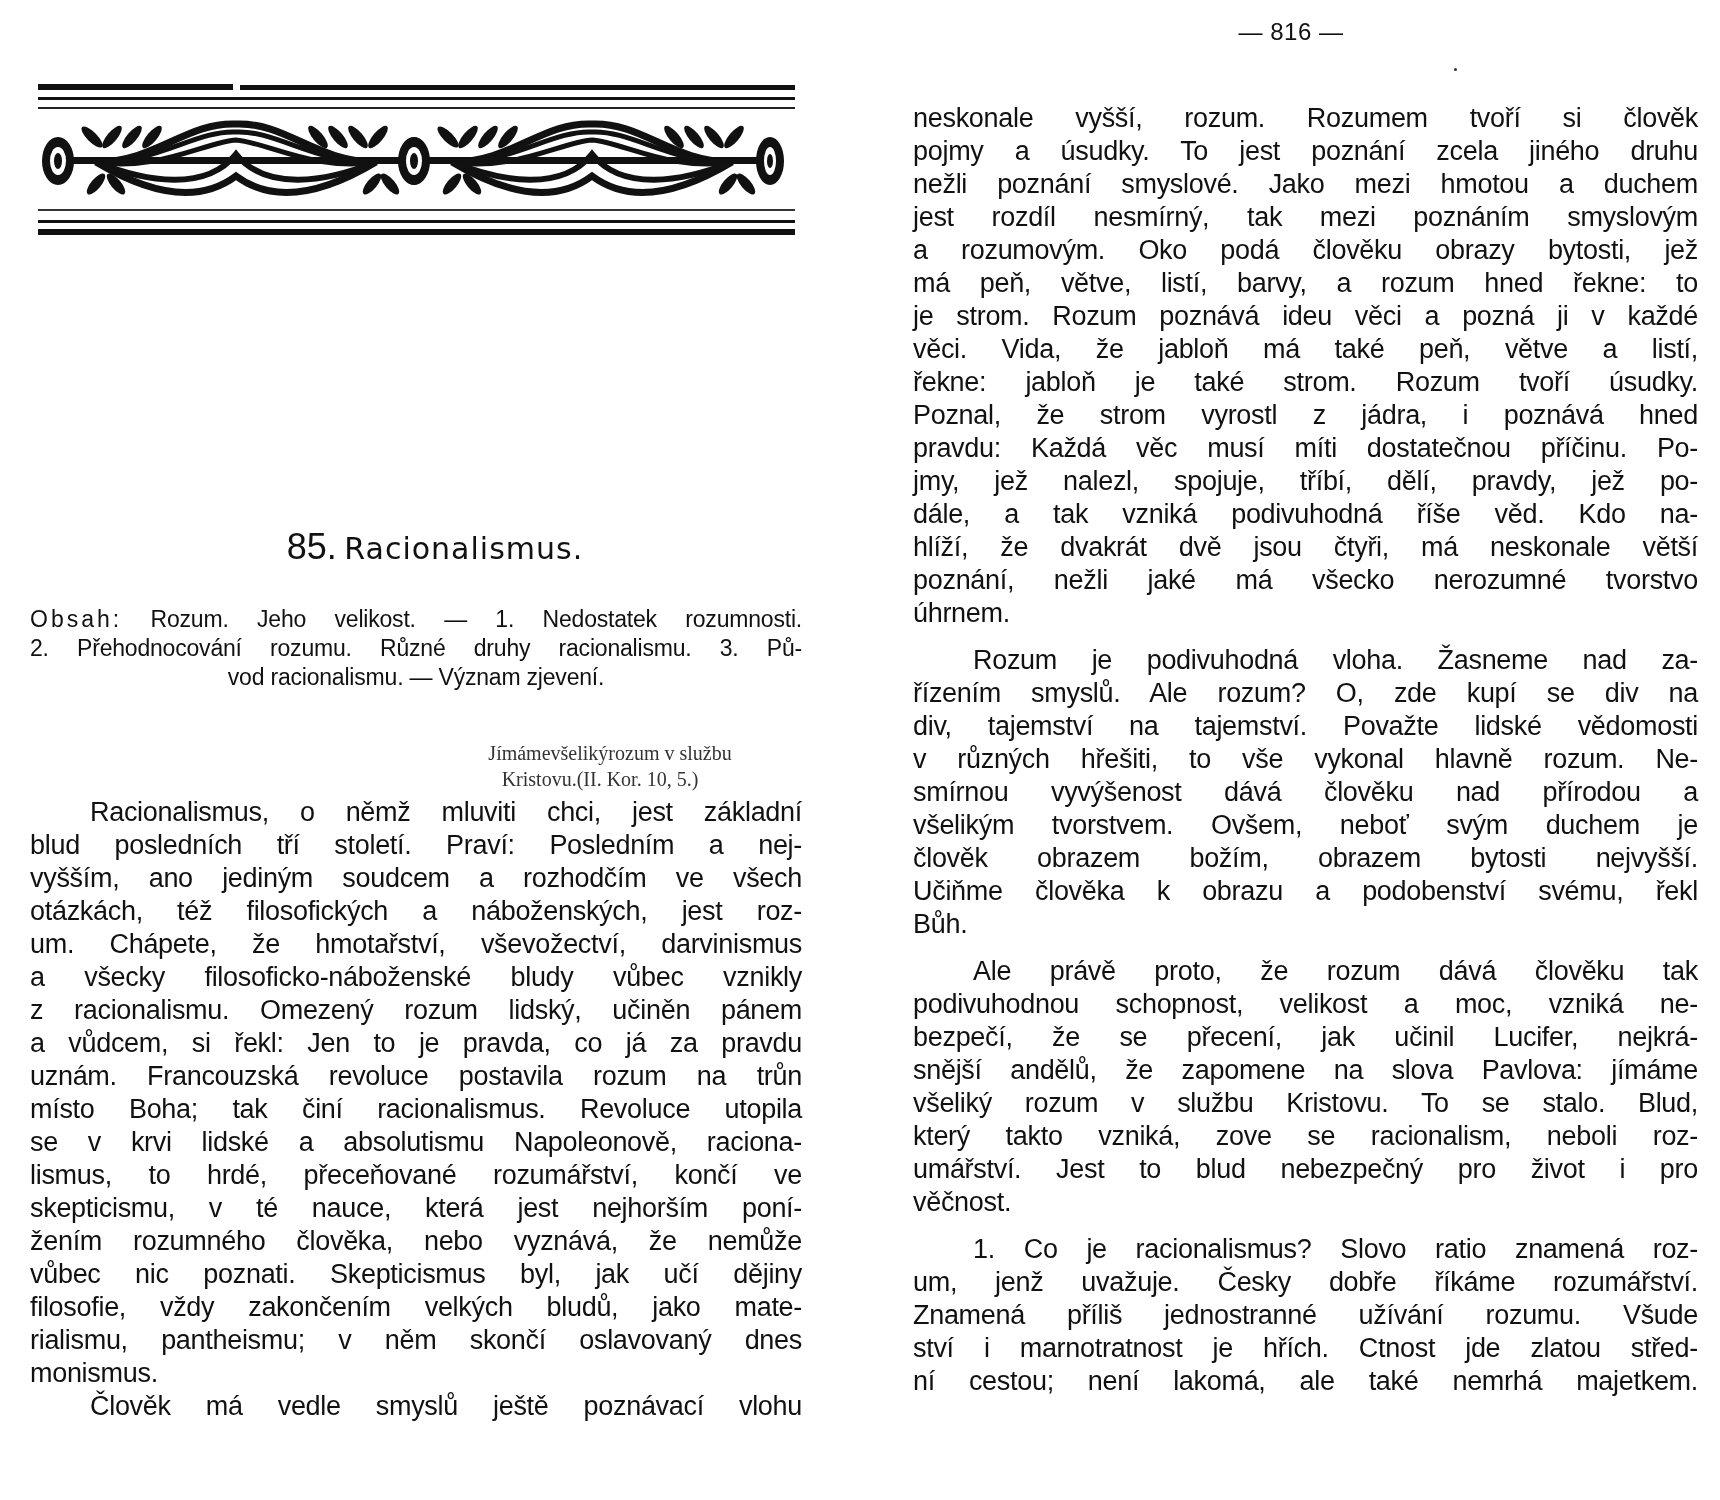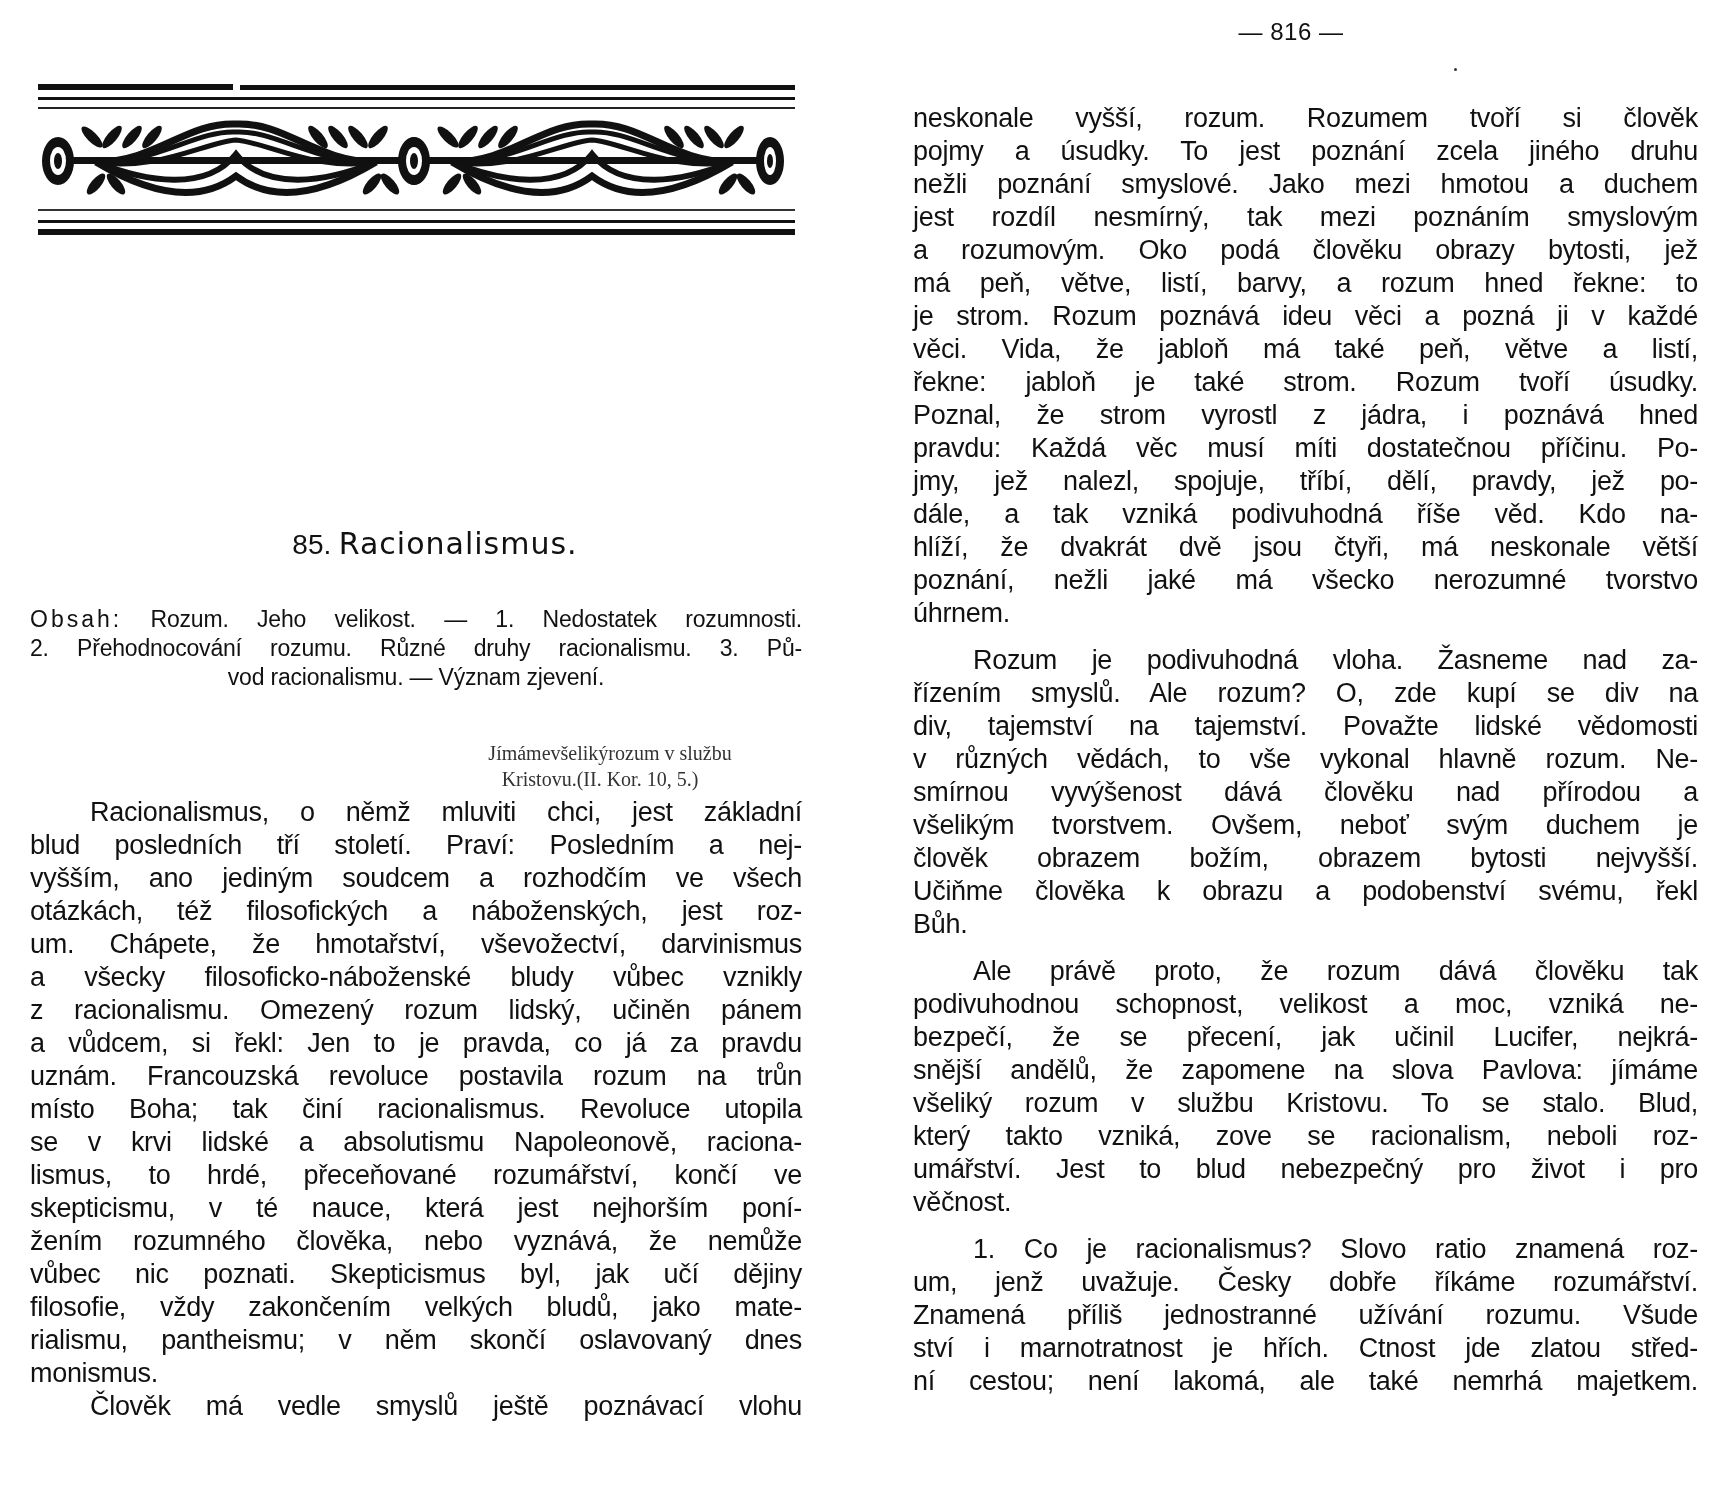--- a/index.html
+++ b/index.html
@@ -15,21 +15,21 @@
   }
   .stray-dot { position: absolute; left: 1454px; top: 68px; width: 3px; height: 3px; background: #333; border-radius: 50%; }
 
   
   .ornament { position: absolute; left: 36px; top: 82px; width: 762px; height: 156px; }
   .ornament svg { width: 100%; height: 100%; display: block; }
   .chapter-title {
     position: absolute; left: 30px; top: 526px; width: 772px; text-align: center;
     font-size: 30px; white-space: nowrap;
   }
-  .chapter-title .num { font-family: "Liberation Sans", sans-serif; font-size: 28px; margin-left: 38px; }
+  .chapter-title .num { font-family: "Liberation Sans", sans-serif; font-size: 36px; margin-left: 38px; }
   .chapter-title .name { font-family: "DejaVu Sans", sans-serif; letter-spacing: 1px; font-size: 30px; }
 
   .summary {
     position: absolute; left: 30px; top: 605px; width: 772px;
     font-size: 23px; line-height: 29px; text-align: justify;
     font-family: "Liberation Sans", sans-serif; letter-spacing: -0.2px;
   }
   .summary .lbl { letter-spacing: 3px; }
   .summary .line { display: block; text-align: justify; text-align-last: justify; white-space: nowrap; }
   .summary .line.center { text-align: right; text-align-last: center; }
@@ -170,21 +170,21 @@
       <span class="line">jmy, jež nalezl, spojuje, tříbí, dělí, pravdy, jež po-</span>
       <span class="line">dále, a tak vzniká podivuhodná říše věd. Kdo na-</span>
       <span class="line">hlíží, že dvakrát dvě jsou čtyři, má neskonale větší</span>
       <span class="line">poznání, nežli jaké má všecko nerozumné tvorstvo</span>
       <span class="line last">úhrnem.</span>
     </div>
     <div class="para">
       <span class="line indent">Rozum je podivuhodná vloha. Žasneme nad za-</span>
       <span class="line">řízením smyslů. Ale rozum? O, zde kupí se div na</span>
       <span class="line">div, tajemství na tajemství. Považte lidské vědomosti</span>
-      <span class="line">v různých vědách, to vše vykonal hlavně rozum. Ne-</span>
+      <span class="line">v různých hřešiti, to vše vykonal hlavně rozum. Ne-</span>
       <span class="line">smírnou vyvýšenost dává člověku nad přírodou a</span>
       <span class="line">všelikým tvorstvem. Ovšem, neboť svým duchem je</span>
       <span class="line">člověk obrazem božím, obrazem bytosti nejvyšší.</span>
       <span class="line">Učiňme člověka k obrazu a podobenství svému, řekl</span>
       <span class="line last">Bůh.</span>
     </div>
     <div class="para">
       <span class="line indent">Ale právě proto, že rozum dává člověku tak</span>
       <span class="line">podivuhodnou schopnost, velikost a moc, vzniká ne-</span>
       <span class="line">bezpečí, že se přecení, jak učinil Lucifer, nejkrá-</span>

